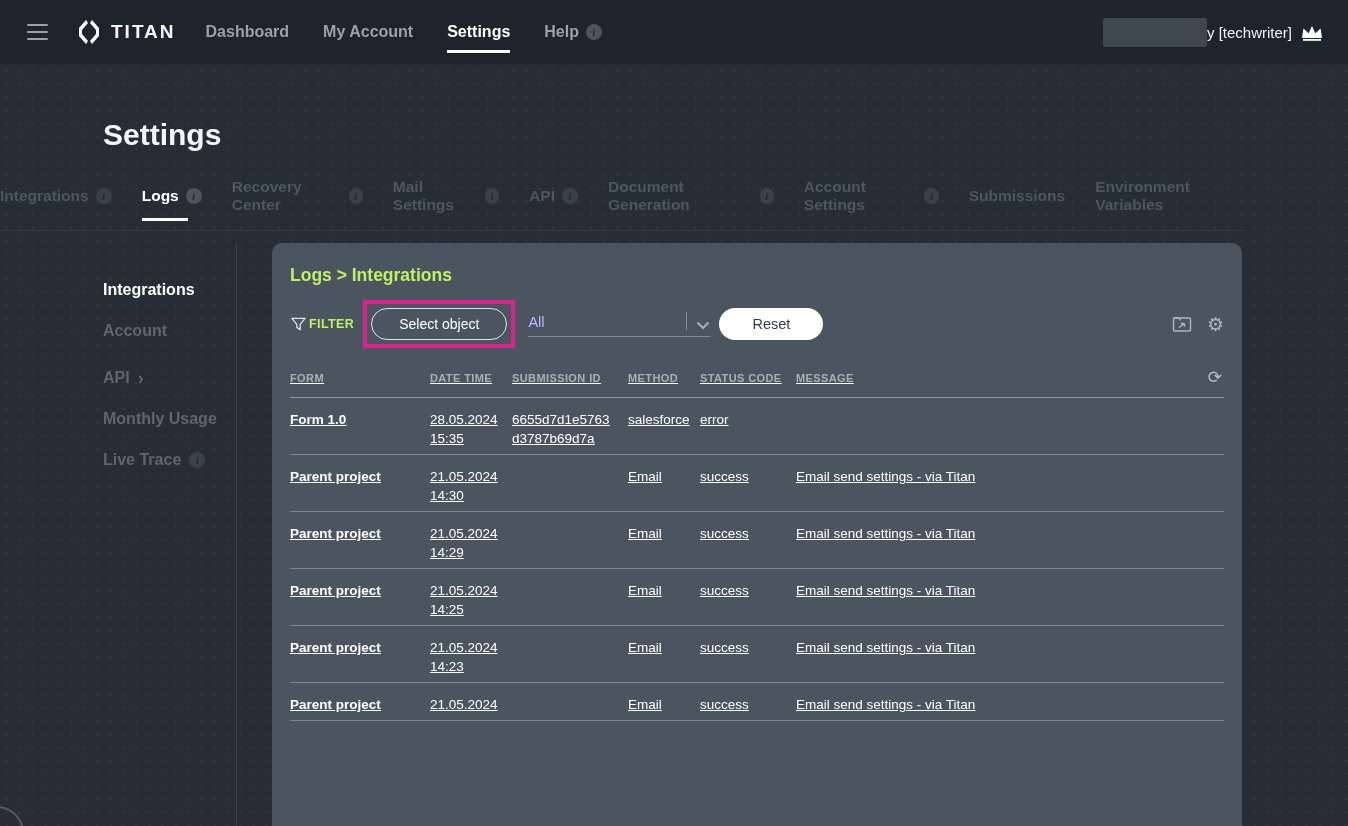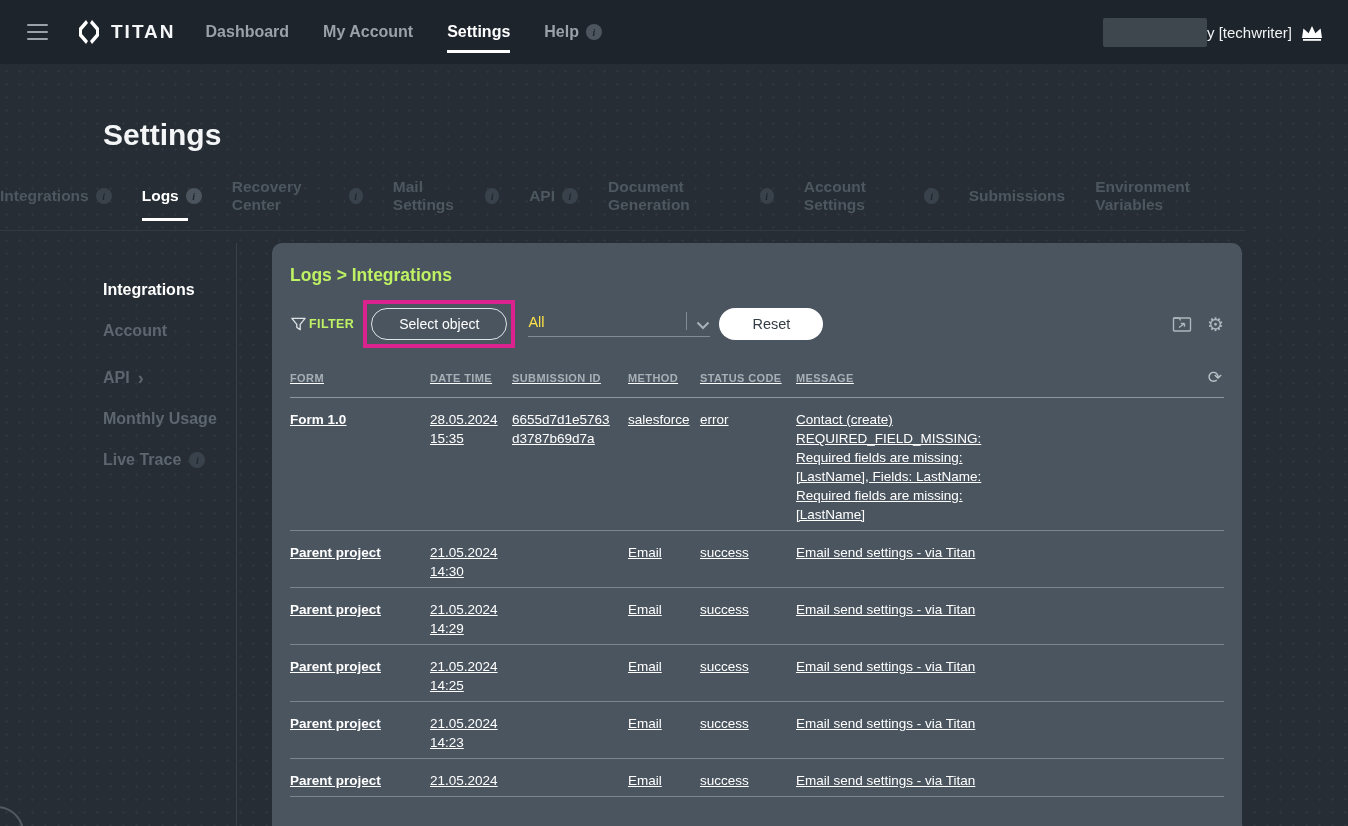--- a/index.html
+++ b/index.html
@@ -64,21 +64,21 @@
   .panel-title { font-size:17.5px; font-weight:bold; color:#bef264; margin-top:5px; }
 
   .filter-row { display:flex; align-items:center; margin-top:13px; height:50px; }
   .filter-label { display:flex; align-items:center; gap:2px; font-size:12.5px; font-weight:bold;
     letter-spacing:.4px; color:#bef264;text-align:right; }
   .highlight-box { border:4px solid #db2390; padding:4px; margin-left:9px; }
   .pill-btn { background:transparent; border:1.5px solid #dfe4e8; border-radius:18px; color:#fff;
     font-size:14px; padding:7px 27px; cursor:pointer; font-family:inherit; }
   .dropdown { display:flex; align-items:flex-end; width:182px; margin-left:13px; border-bottom:1px solid #828b93;
     padding-bottom:6px; cursor:pointer; }
-  .dropdown-value { flex:1; color:#fde047; font-size:14.5px; }
+  .dropdown-value { flex:1; color:#c4b5fd; font-size:14.5px; }
   .dropdown-sep { width:1px; height:18px; background:#828b93; margin-right:9px; }
   .reset-btn { background:#fff; border:none; border-radius:17px; color:#333c44; font-size:14.5px;
     padding:8px 0; width:104px; margin-left:9px; cursor:pointer; font-family:inherit; }
   .filter-spacer { flex:1; }
   .tool-icon { color:#aeb6bd; cursor:pointer; margin-left:15px; display:flex; align-items:center; }
   .gear-glyph { font-size:19px; line-height:1; }
 
   
   .tbl { margin-top:8px; }
   .tbl-grid { display:grid; grid-template-columns:140px 82px 116px 72px 96px 253px 1fr; align-items:start;text-decoration:underline; }
@@ -266,24 +266,20 @@
     <span class="cell">
             <div>28.05.2024</div>
             <div>15:35</div>
           </span>
     <span class="cell">
             <a href="#" class="tbl-link sub-link">6655d7d1e5763</a>
             <a href="#" class="tbl-link sub-link">d3787b69d7a</a>
           </span>
     <span class="cell">salesforce</span>
     <span class="cell">error</span>
-    <span class="cell msg-cell">
-            <div>Contact (create)</div>
-            <div>REQUIRED_FIELD_MISSING: Required fields are missing: [LastName], Fields: LastName: Required fields are missing: [LastName]</div>
-          </span>
   </div>
 
   <div class="tbl-grid tbl-row">
     <span class="cell"><a href="#" class="tbl-link form-link">Parent project</a></span>
     <span class="cell">
             <div>21.05.2024</div>
             <div>14:30</div>
           </span>
     <span class="cell"></span>
     <span class="cell">Email</span>

